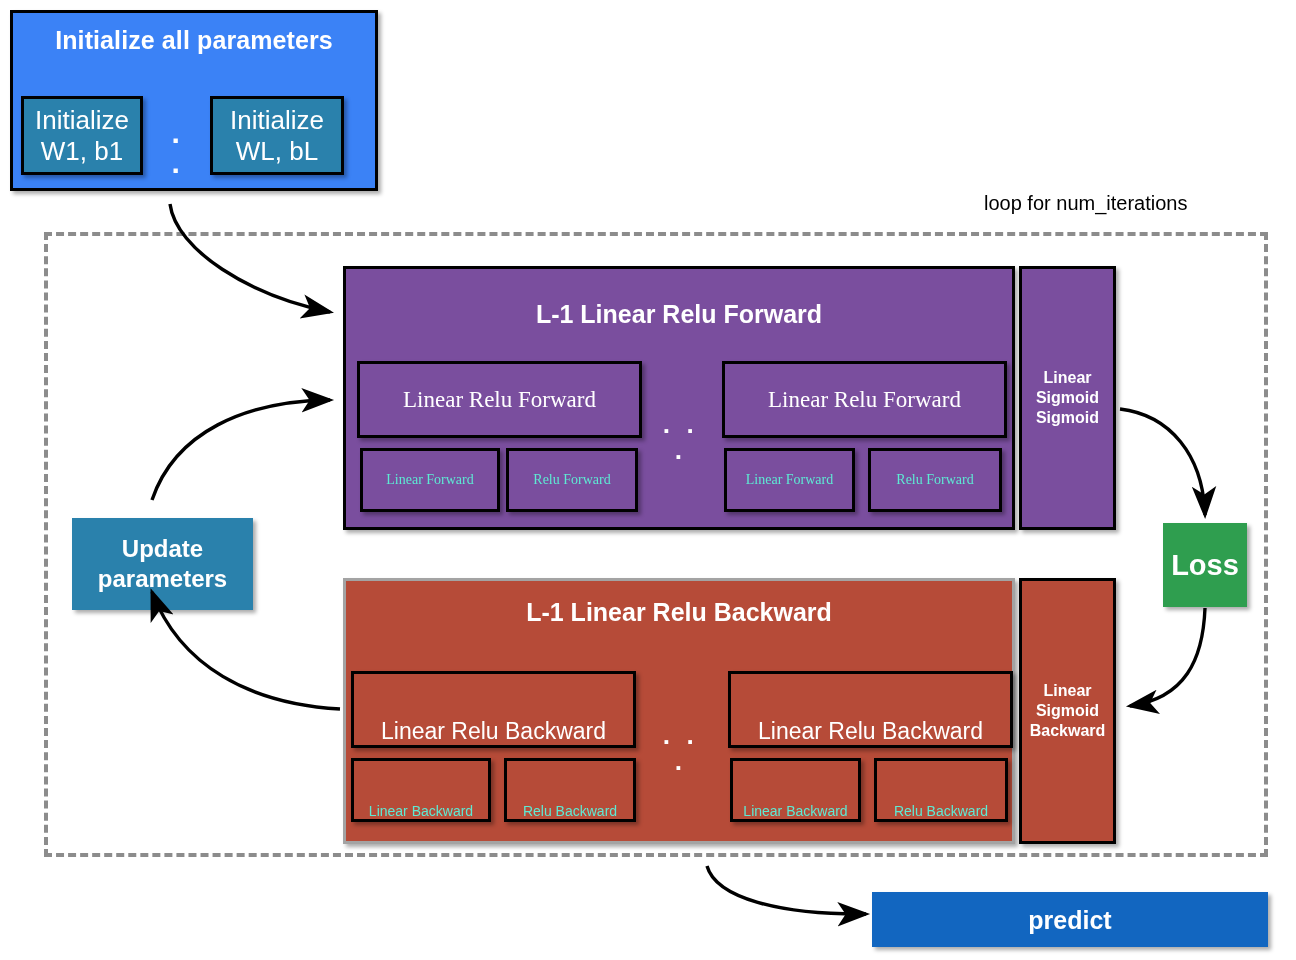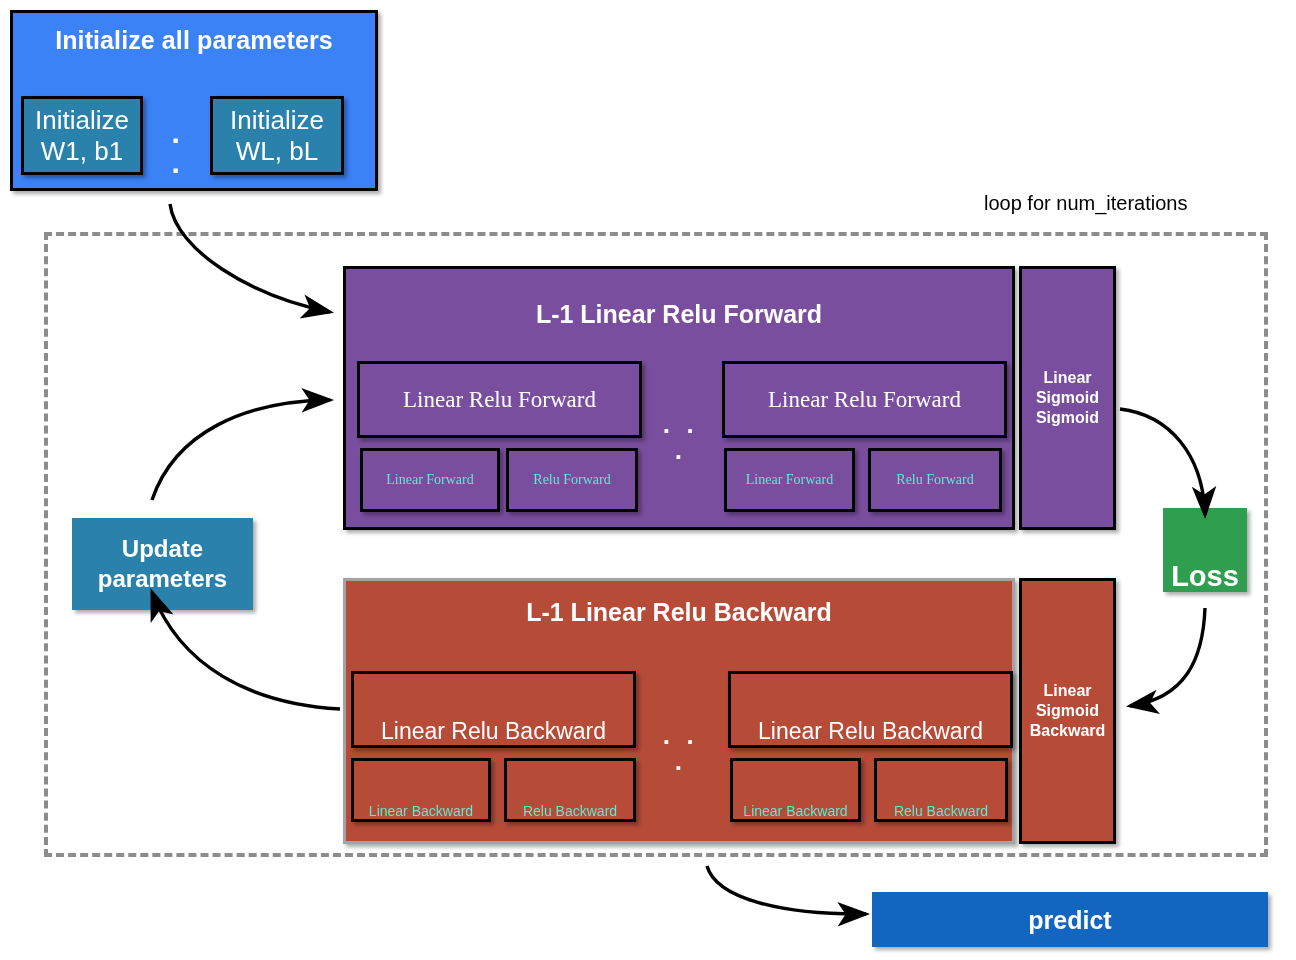--- a/index.html
+++ b/index.html
@@ -105,22 +105,22 @@
   }
   #sig-bwd{
     left:1019px;top:578px;width:97px;height:266px;
     background:#b64b38;border:3px solid #000;
     align-items:center;justify-content:center;
   }
   #sig-bwd .lbl{font-weight:bold;font-size:16px;line-height:1.25;}
 
   
   #loss-box{
-    left:1163px;top:508px;width:84px;height:84px;
-    background:#2f9e4f;align-items:flex-end;justify-content:center;
+    left:1163px;top:523px;width:84px;height:84px;
+    background:#2f9e4f;align-items:center;justify-content:center;
   }
   #loss-box .lbl{font-weight:bold;font-size:29px;}
 
   
   #update-box{
     left:72px;top:518px;width:181px;height:92px;
     background:#2a81ac;align-items:center;justify-content:center;
   }
   #update-box .lbl{font-weight:bold;font-size:24px;line-height:1.25;}
 

